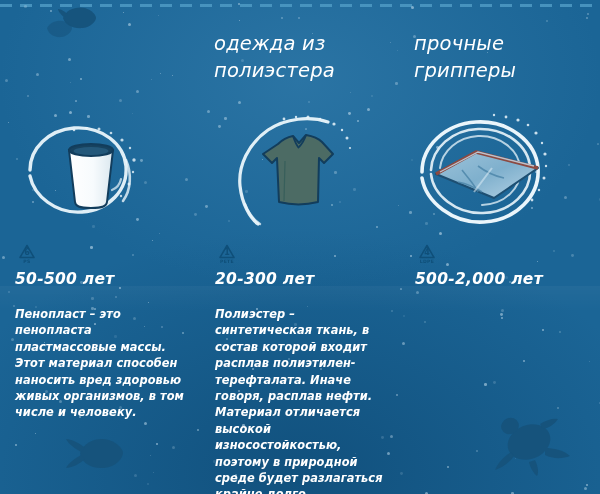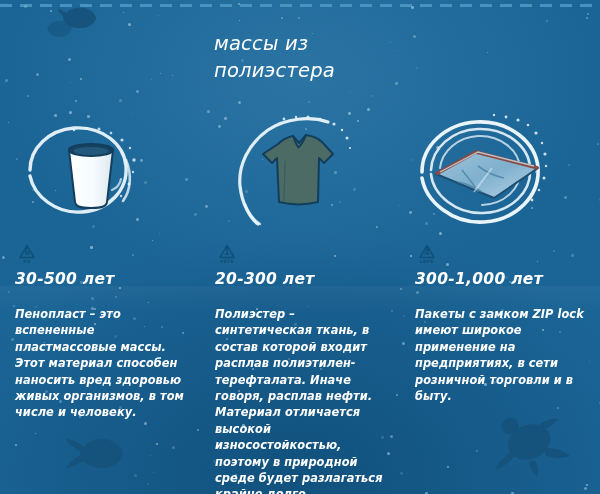--- a/index.html
+++ b/index.html
@@ -348,26 +348,26 @@
     <svg class="rec" viewBox="0 0 22 24">
       <g fill="none" stroke="#0f4f79" stroke-width="1.5" stroke-linejoin="round">
         <path d="M11 2.5 L18 14.5 L4 14.5 Z"></path>
       </g>
     </svg>
     <div class="rec" style="pointer-events:none">
       <div class="rnum">6</div>
       <div class="rabbr">PS</div>
     </div>
 
-    <div class="years">30-500 лет</div>
-    <div class="body">Пенопласт – это вспененные пластмассовые массы. Этот материал способен наносить вред здоровью живых организмов, в том числе и человеку.</div>
+    <div class="years">50-500 лет</div>
+    <div class="body">Пенопласт – это пенопласта пластмассовые массы. Этот материал способен наносить вред здоровью живых организмов, в том числе и человеку.</div>
   </div>
 
   <div class="col">
-    <div class="heading">массы из
+    <div class="heading">одежда из
 полиэстера</div>
 
     <div class="art">
       <svg viewBox="0 0 200 128" width="200" height="128">
 
         <g fill="none" stroke="#eaf5fb" stroke-linecap="round">
           <path d="M128 14c-18-6-42-4-60 8C48 36 38 58 40 78c2 18 10 32 18 38" stroke-width="3.2" opacity=".95"></path>
           <path d="M60 116c-6-4-12-12-15-20" stroke-width="2.4" opacity=".75"></path>
         </g>
         <g fill="#eaf5fb" opacity=".85">
@@ -398,20 +398,22 @@
     <div class="rec" style="pointer-events:none">
       <div class="rnum">1</div>
       <div class="rabbr">PETE</div>
     </div>
 
     <div class="years">20-300 лет</div>
     <div class="body">Полиэстер – синтетическая ткань, в состав которой входит расплав полиэтилен-терефталата. Иначе говоря, расплав нефти. Материал отличается высокой износостойкостью, поэтому в природной среде будет разлагаться крайне долго.</div>
   </div>
 
   <div class="col">
+    <div class="heading">прочные
+грипперы</div>
 
     <div class="art">
       <svg viewBox="0 0 200 128" width="200" height="128">
         <defs>
           <linearGradient id="bagG" x1="0" y1="0" x2="1" y2="1">
             <stop offset="0" stop-color="#9dc3da"></stop>
             <stop offset=".5" stop-color="#7fb0cd"></stop>
             <stop offset="1" stop-color="#b7d4e6"></stop>
           </linearGradient>
         </defs>
@@ -452,17 +454,16 @@
     <svg class="rec" viewBox="0 0 22 24">
       <g fill="none" stroke="#0f4f79" stroke-width="1.5" stroke-linejoin="round">
         <path d="M11 2.5 L18 14.5 L4 14.5 Z"></path>
       </g>
     </svg>
     <div class="rec" style="pointer-events:none">
       <div class="rnum">4</div>
       <div class="rabbr">LDPE</div>
     </div>
 
-    <div class="years">300-1,000 лет</div>
-    <div class="body">Пакеты с замком ZIP lock имеют широкое применение на предприятиях, в сети розничной торговли и в быту.</div>
+    <div class="years">500-2,000 лет</div>
   </div>
 
 </div>
 
 </body></html>

